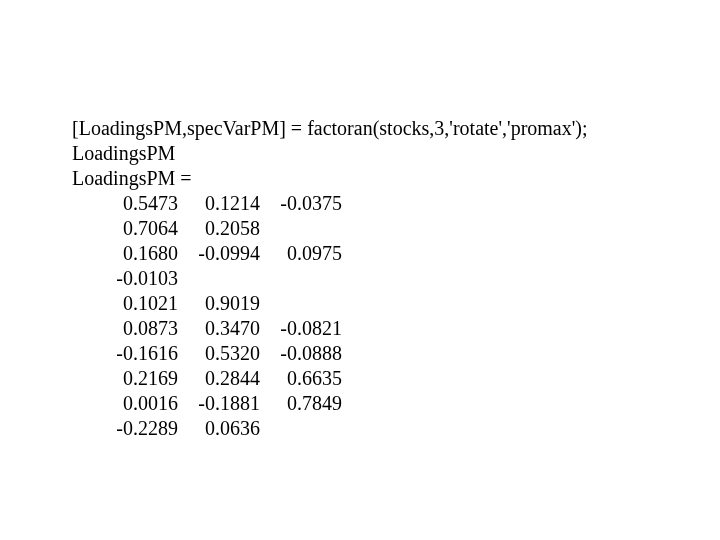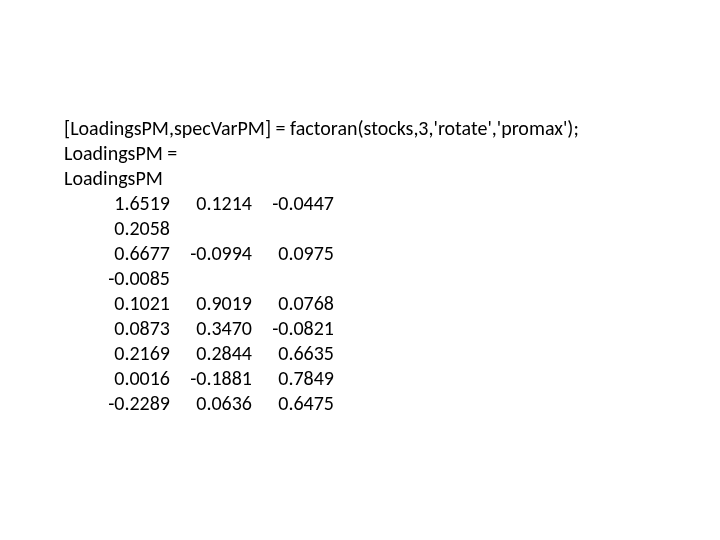--- a/index.html
+++ b/index.html
@@ -9,22 +9,23 @@
       height: 540px;
       background: #ffffff;
       font-family: Calibri, "Segoe UI", Arial, sans-serif;
       font-size: 20px;
       color: #000000;
       position: relative;
     }
     .content {
       position: absolute;
       top: 116px;
-      left: 64px;
+      left: 72px;
       line-height: 1.25;
+      font-family: Liberation Serif, serif;
     }
     .line {
       white-space: pre;
     }
     .matrix {
       margin-top: 0;
     }
     .matrix-row {
       display: flex;
       padding-left: 24px;
@@ -33,58 +34,62 @@
       width: 82px;
       text-align: right;
       white-space: pre;
     }
   </style>
 </head>
 <body>
 
 <div class="content">
   <div class="line">[LoadingsPM,specVarPM] = factoran(stocks,3,'rotate','promax');</div>
+  <div class="line">LoadingsPM</div>
   <div class="line">LoadingsPM =</div>
-  <div class="line">LoadingsPM</div>
   <div class="matrix" id="matrix">
       <div class="matrix-row">
-        <span class="cell">1.6519</span>
+        <span class="cell">0.5473</span>
         <span class="cell">0.1214</span>
-        <span class="cell">-0.0447</span>
+        <span class="cell">-0.0375</span>
       </div>
       <div class="matrix-row">
+        <span class="cell">0.7064</span>
         <span class="cell">0.2058</span>
       </div>
       <div class="matrix-row">
-        <span class="cell">0.6677</span>
+        <span class="cell">0.1680</span>
         <span class="cell">-0.0994</span>
         <span class="cell">0.0975</span>
       </div>
       <div class="matrix-row">
-        <span class="cell">-0.0085</span>
+        <span class="cell">-0.0103</span>
       </div>
       <div class="matrix-row">
         <span class="cell">0.1021</span>
         <span class="cell">0.9019</span>
-        <span class="cell">0.0768</span>
       </div>
       <div class="matrix-row">
         <span class="cell">0.0873</span>
         <span class="cell">0.3470</span>
         <span class="cell">-0.0821</span>
+      </div>
+      <div class="matrix-row">
+        <span class="cell">-0.1616</span>
+        <span class="cell">0.5320</span>
+        <span class="cell">-0.0888</span>
       </div>
       <div class="matrix-row">
         <span class="cell">0.2169</span>
         <span class="cell">0.2844</span>
         <span class="cell">0.6635</span>
       </div>
       <div class="matrix-row">
         <span class="cell">0.0016</span>
         <span class="cell">-0.1881</span>
         <span class="cell">0.7849</span>
       </div>
       <div class="matrix-row">
         <span class="cell">-0.2289</span>
         <span class="cell">0.0636</span>
-        <span class="cell">0.6475</span>
       </div>
     </div>
 </div>
 
 </body></html>

